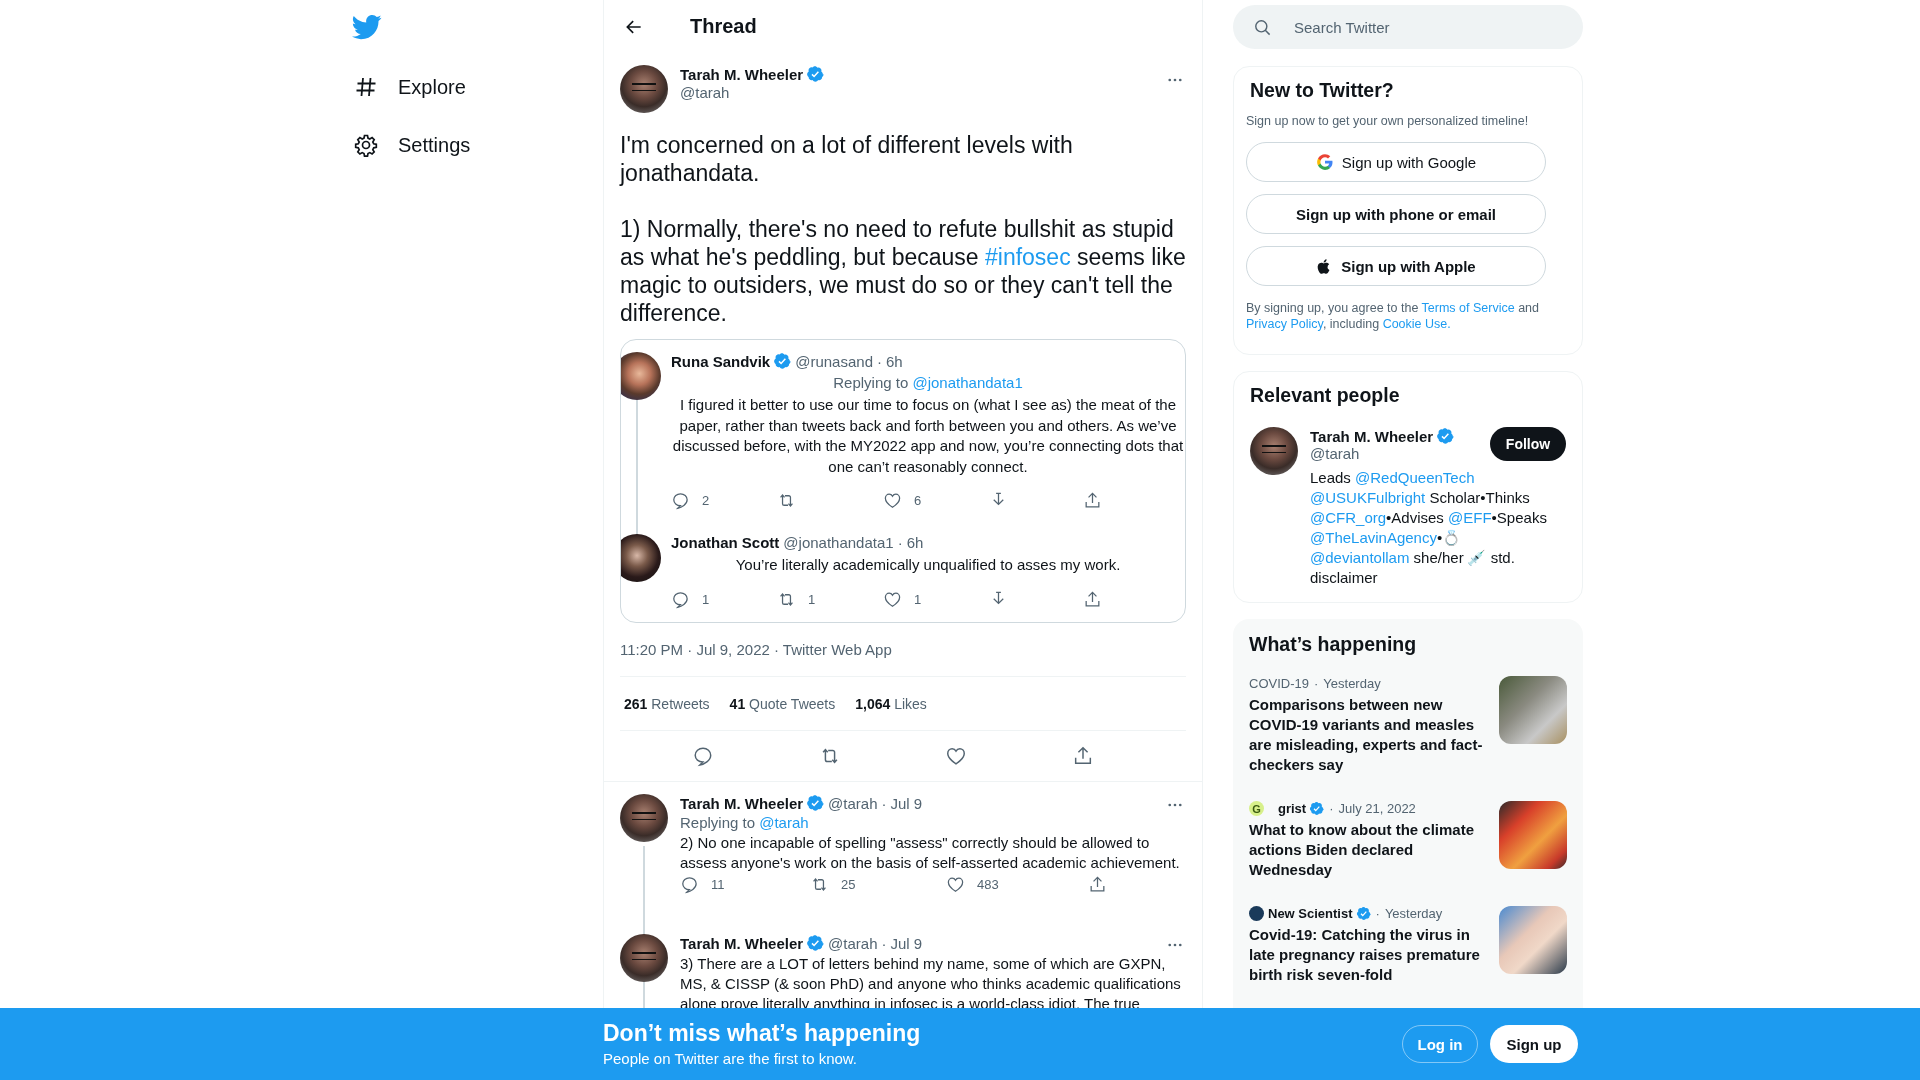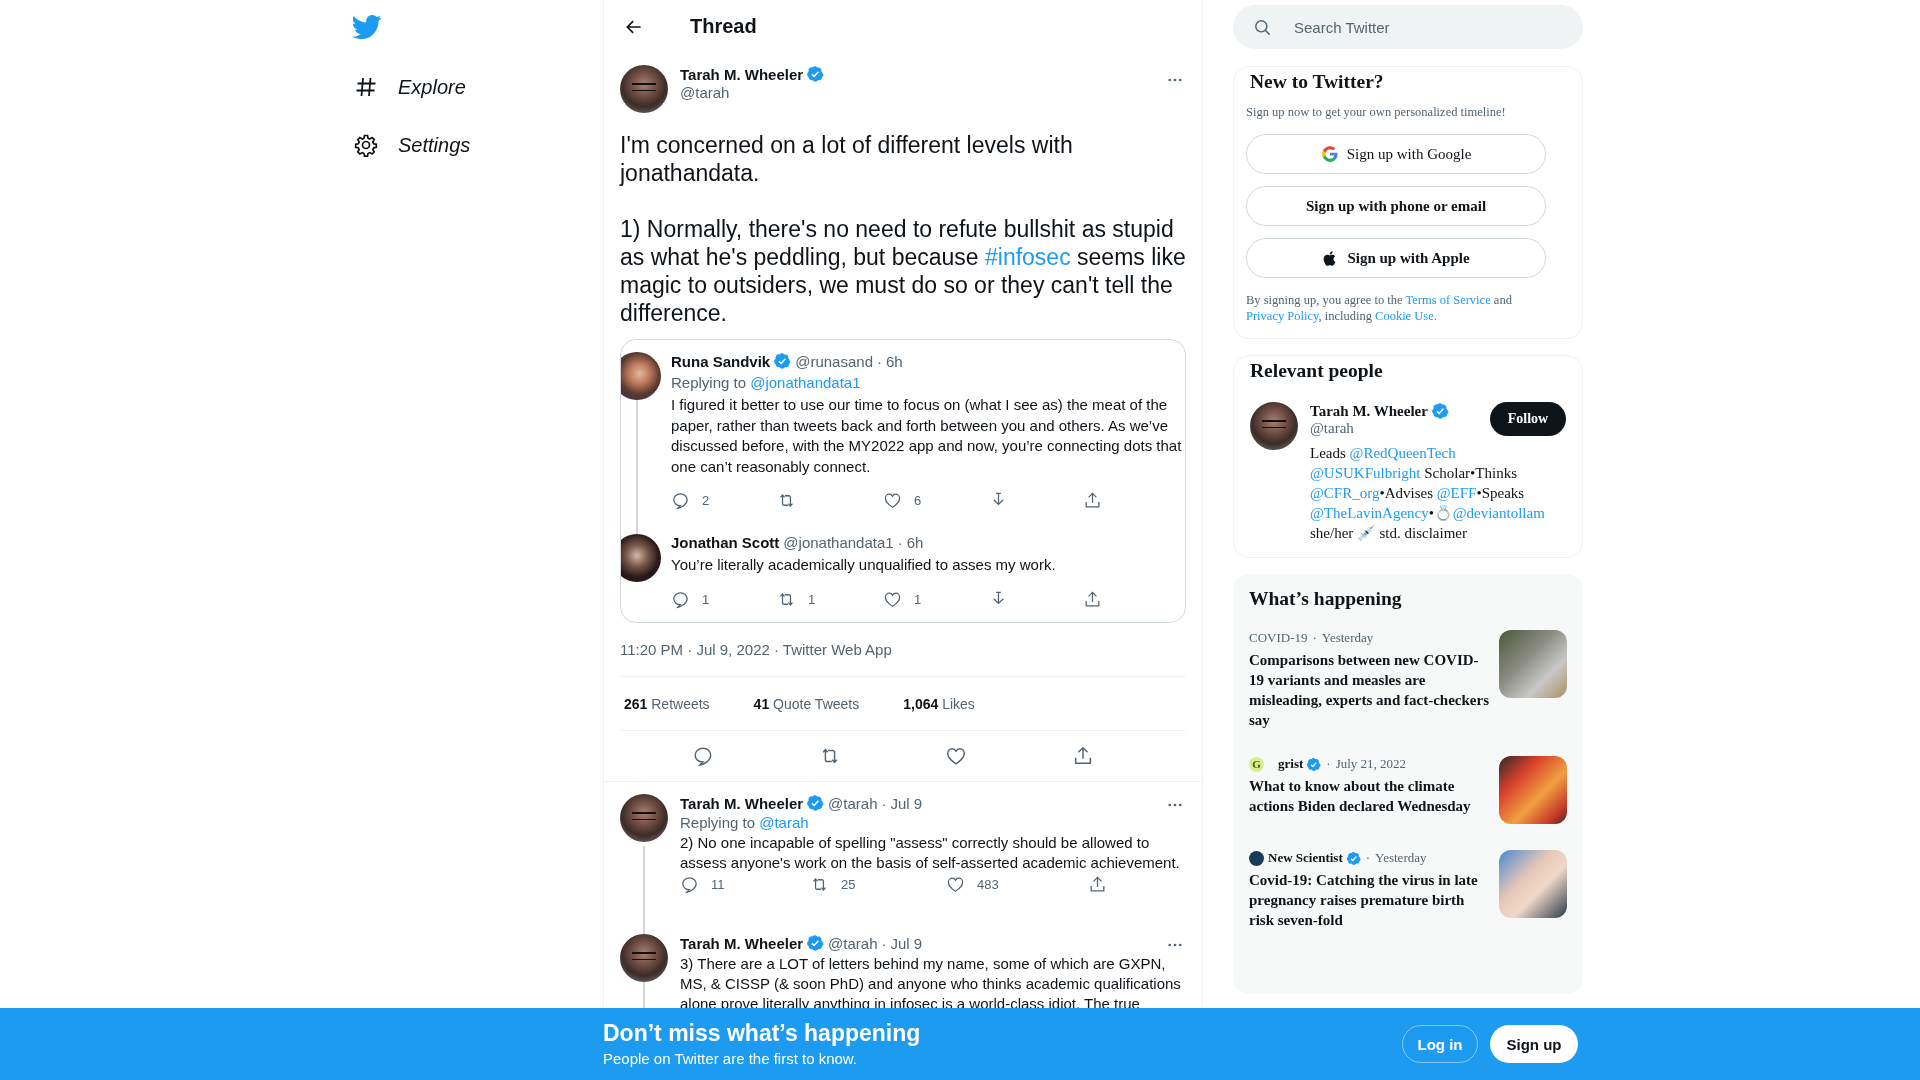--- a/index.html
+++ b/index.html
@@ -7,56 +7,56 @@
   body { font-family: "Liberation Sans", "DejaVu Sans", sans-serif; color: #0f1419; position: relative; }
   a, .link { color: #1d9bf0; text-decoration: none; }
   .muted { color: #536471; }
   .bold { font-weight: 700; }
 
   
   #leftnav { position: absolute; left: 348px; top: 0; width: 255px; height: 1080px; }
   .logo { position: absolute; left: 4px; top: 12px; width: 34px; height: 30px; }
   .nav-item { position: absolute; left: 4px; height: 40px; display: flex; align-items: center; cursor: pointer; }
   .nav-item .ico { width: 28px; height: 28px; display: flex; align-items: center; justify-content: center; }
-  .nav-item .lbl { margin-left: 18px; font-size: 20px; color: #0f1419; font-style: italic; }
+  .nav-item .lbl { margin-left: 18px; font-size: 20px; color: #0f1419; }
 
   
   #center { position: absolute; left: 603px; top: 0; width: 600px; height: 1080px; border-left: 1px solid #eff3f4; border-right: 1px solid #eff3f4; }
   .header { height: 53px; display: flex; align-items: center; padding-left: 16px; }
   .header .back { width: 28px; height: 28px; display: flex; align-items: center; justify-content: center; cursor: pointer; }
   .header .title { margin-left: 42px; font-size: 20px; font-weight: 700; }
 
   .main-tweet { padding: 12px 16px 0 16px; }
   .mt-head { display: flex; align-items: flex-start; position: relative; height: 52px; }
   .avatar { border-radius: 50%; background: radial-gradient(circle at 50% 40%, #a88070 0%, #6b4a40 35%, #3a2c28 60%, #88898a 100%); flex-shrink: 0; position: relative; overflow: hidden; }
   .avatar.tarah::after { content: ""; position: absolute; left: 25%; top: 38%; width: 50%; height: 10%; border-top: 2px solid #111; border-bottom: 1px solid #111; }
   .avatar.runa { background: radial-gradient(circle at 55% 45%, #e8b89a 0%, #b7735a 30%, #5a3a2c 55%, #1a2a6a 100%); }
   .avatar.jonathan { background: radial-gradient(circle at 50% 45%, #d8b8a8 0%, #7a5a4a 30%, #2a1a1a 60%, #111 100%); }
   .name-block { margin-left: 12px; display: flex; flex-direction: column; }
   .name-row { display: flex; align-items: center; font-size: 15px; white-space: nowrap; }
   .verified { width: 18px; height: 18px; margin-left: 3px; flex-shrink: 0; }
   .more { position: absolute; right: 0; top: 4px; width: 22px; height: 22px; display: flex; align-items: center; justify-content: center; cursor: pointer; }
 
   .mt-text { margin-top: 14px; font-size: 23px; line-height: 28px; color: #0f1419; white-space: pre-wrap; width: 570px; }
 
-  .quote { margin-top: 12px; border: 1px solid #cfd9de; border-radius: 16px; height: 284px; overflow: hidden; position: relative; }
+  .quote { margin-top: 12px; border: 1px solid #cfd9de; border-radius: 16px; height: 284px; overflow: hidden; position: relative; text-align: center; }
   .qt { position: absolute; left: 0; right: 0; }
   .qt .avatar { position: absolute; left: -8px; width: 48px; height: 48px; }
   .qt .body { position: absolute; left: 50px; right: 0; }
   .qt .name-row { font-size: 15px; }
   .qt .reply-to { font-size: 15px; color: #536471; margin-top: 4px; }
   .qt .text { font-size: 15px; line-height: 20.5px; margin-top: 4px; color: #0f1419; }
   .qt-actions { display: flex; margin-top: 14px; }
   .act { display: flex; align-items: center; font-size: 13px; color: #536471; cursor: pointer; }
   .act svg { width: 19px; height: 19px; }
   .act span { margin-left: 12px; }
   .thread-line { position: absolute; left: 15px; width: 2px; background: #cfd9de; }
 
   .timestamp { margin-top: 18px; font-size: 15px; color: #536471; padding-bottom: 18px; border-bottom: 1px solid #eff3f4; }
-  .stats { display: flex; height: 54px; align-items: center; border-bottom: 1px solid #eff3f4; font-size: 14px; padding-left: 4px; gap: 24px; }
+  .stats { display: flex; height: 54px; align-items: center; border-bottom: 1px solid #eff3f4; font-size: 14px; padding-left: 4px; }
   .stat { margin-right: 20px; cursor: pointer; }
   .stat b { color: #0f1419; }
   .stat span.l { color: #536471; }
   .actions-main { display: flex; height: 50px; align-items: center; justify-content: space-around; padding: 0 40px 0 20px; }
   .actions-main .act svg { width: 22px; height: 22px; }
 
   .reply { position: relative; border-top: 1px solid #eff3f4; }
   .reply-tweet { position: relative; padding: 12px 16px 0 16px; }
   .reply-tweet .avatar { position: absolute; left: 16px; top: 12px; width: 48px; height: 48px; }
   .reply-tweet .body { margin-left: 60px; }
@@ -65,21 +65,21 @@
   .reply-tweet .text { font-size: 15px; line-height: 20px; margin-top: 2px; color: #0f1419; }
   .reply-tweet .more { right: 16px; top: 12px; }
   .reply-actions { display: flex; height: 22px; }
 
   
   #right { position: absolute; left: 1233px; top: 0; width: 350px; }
   .search { margin-top: 5px; height: 44px; border-radius: 22px; background: #eff3f4; display: flex; align-items: center; padding-left: 20px; }
   .search input { border: none; background: transparent; font-size: 15px; margin-left: 22px; outline: none; color: #0f1419; font-family: "Liberation Sans", sans-serif; width: 260px; }
   .search input::placeholder { color: #536471; }
 
-  .card { margin-top: 17px; border: 1px solid #eff3f4; border-radius: 16px; padding: 4px 16px; font-family: Liberation Serif, serif; }
+  .card { margin-top: 17px; border: 1px solid #eff3f4; border-radius: 16px; padding: 12px 16px; }
   .card h2 { font-size: 19.5px; font-weight: 800; padding-left: 0; }
   .card .sub { font-size: 12.5px; color: #536471; margin-top: 12px; margin-left: -4px; }
   .btn-outline { height: 40px; border: 1px solid #cfd9de; border-radius: 20px; display: flex; align-items: center; justify-content: center; font-size: 15px; margin-top: 12px; width: 300px; margin-left: -4px; cursor: pointer; background: #fff; }
   .btn-outline svg { margin-right: 8px; }
   .legal { font-size: 12.5px; color: #536471; line-height: 16px; margin-top: 14px; margin-left: -4px; padding-bottom: 10px; }
 
   .rp { display: flex; margin-top: 20px; position: relative; }
   .rp .avatar { width: 48px; height: 48px; }
   .rp .info { margin-left: 12px; }
   .rp .bio { font-size: 15px; line-height: 20px; margin-top: 6px; width: 250px; }

